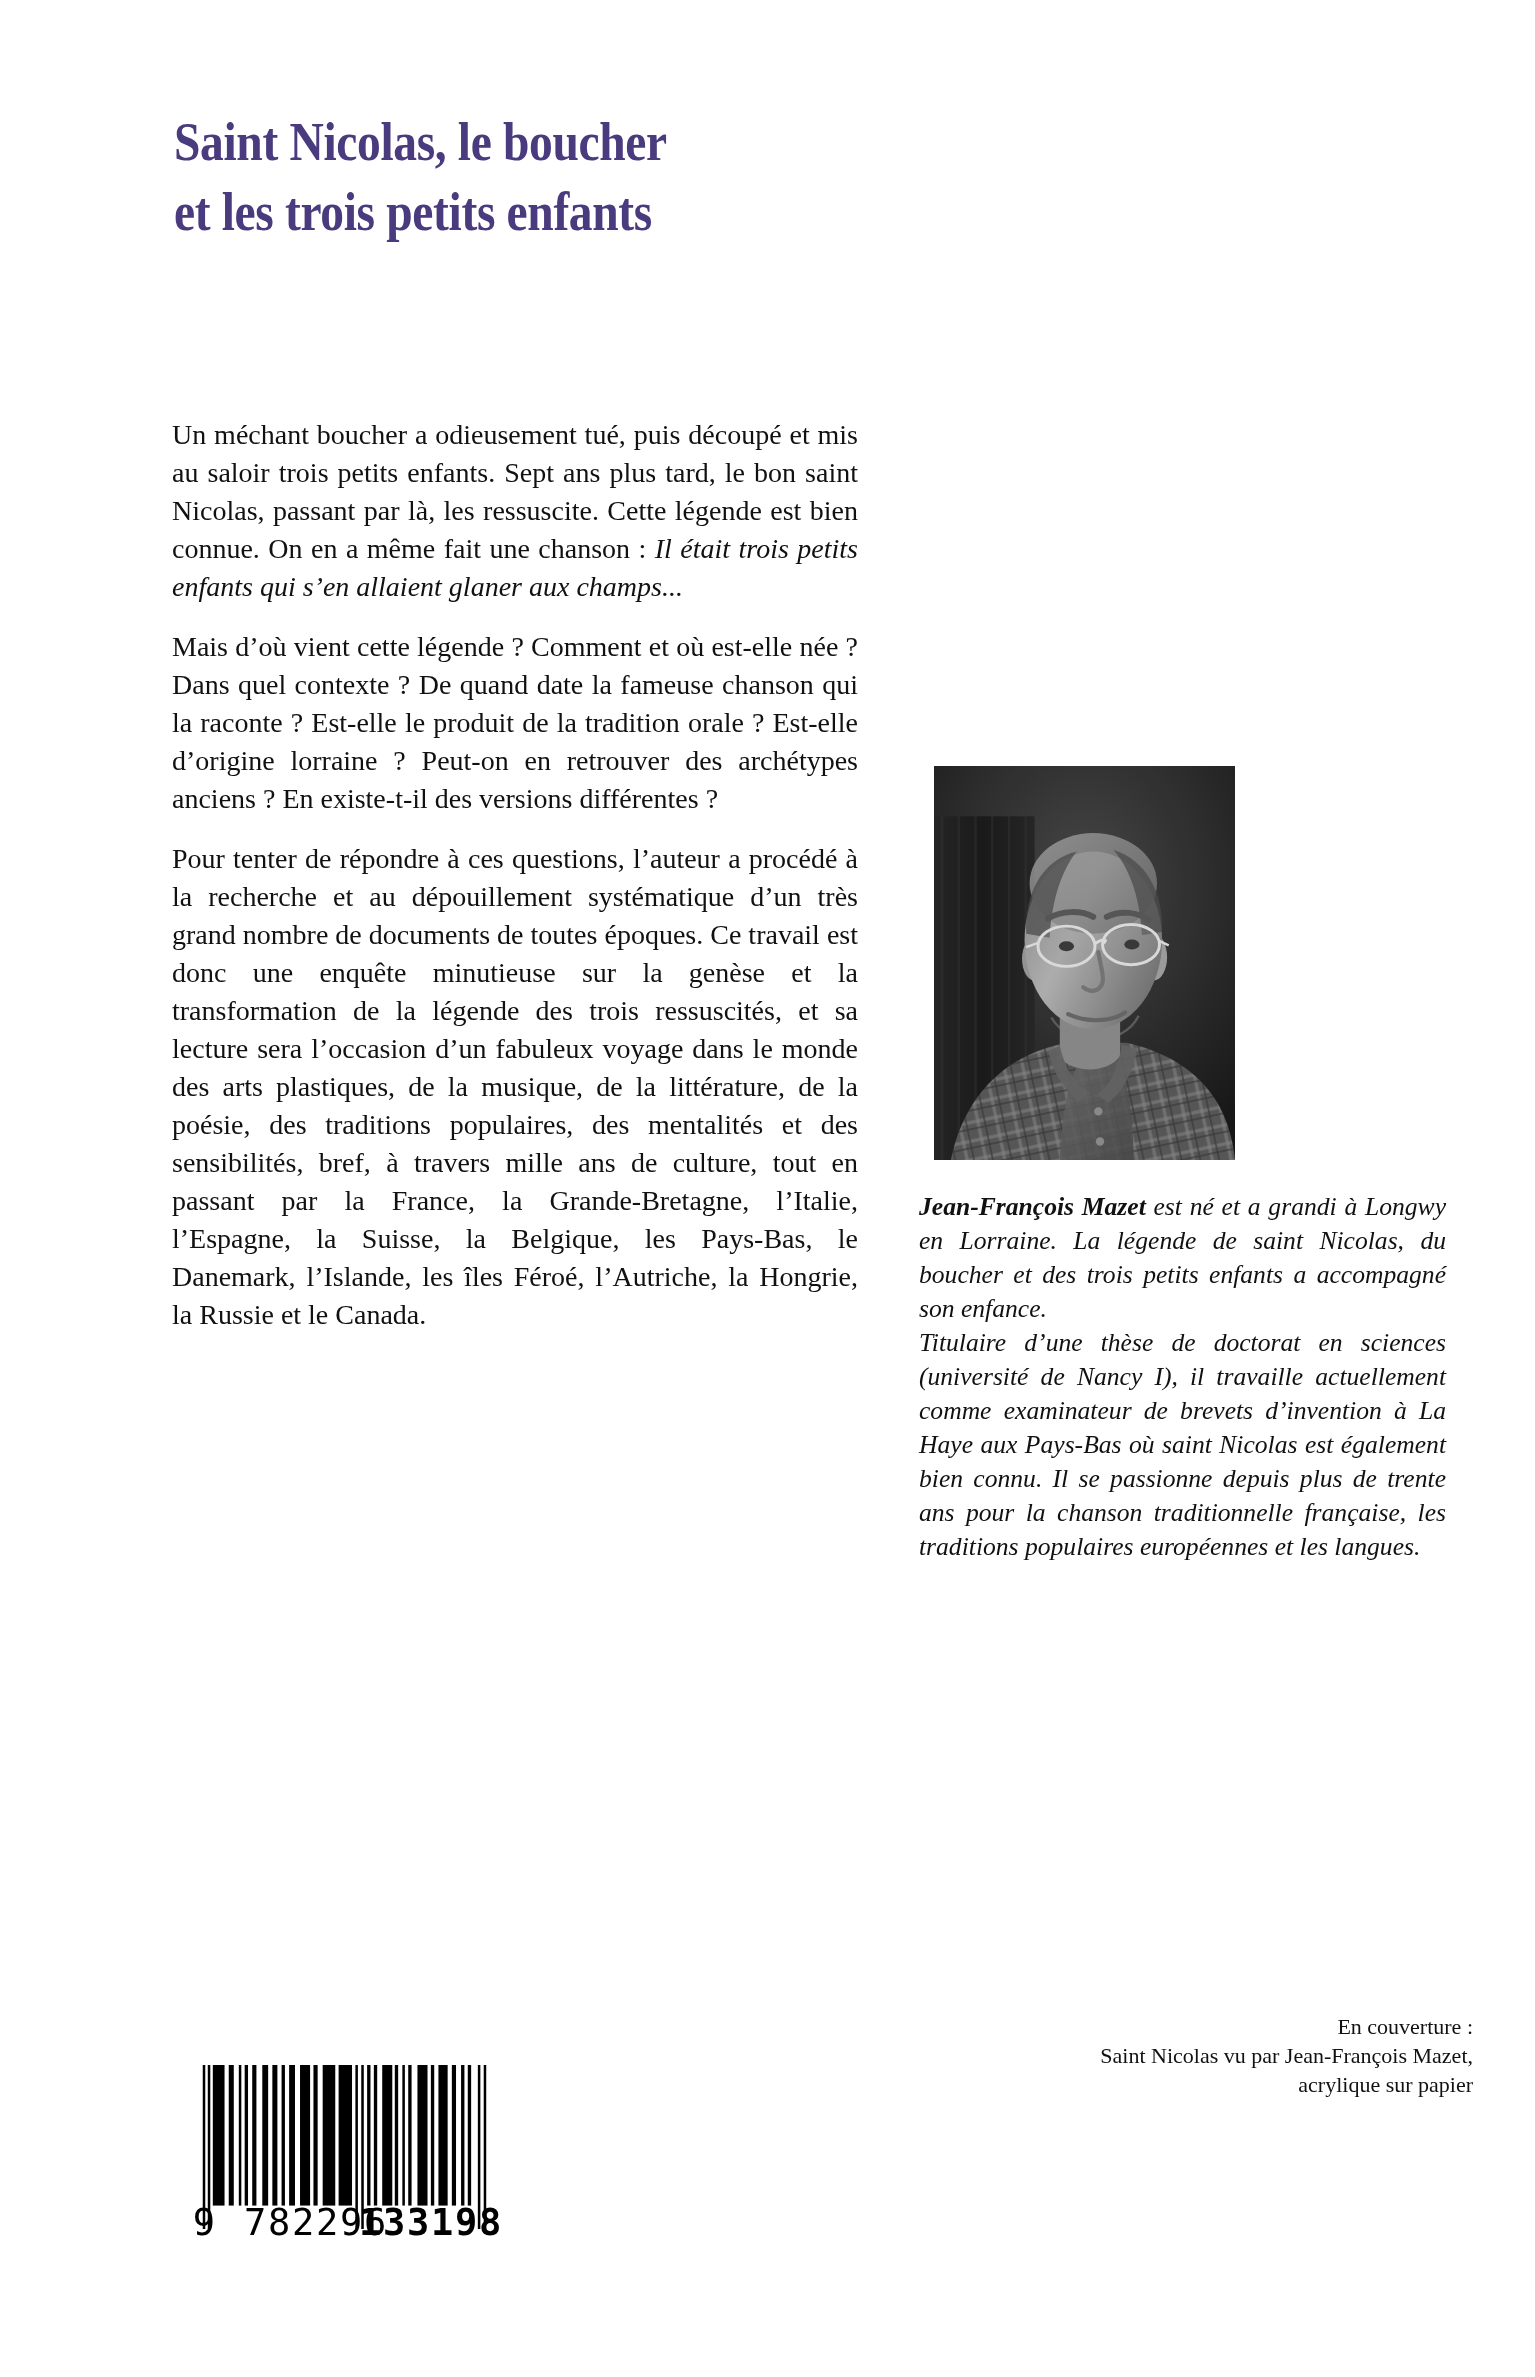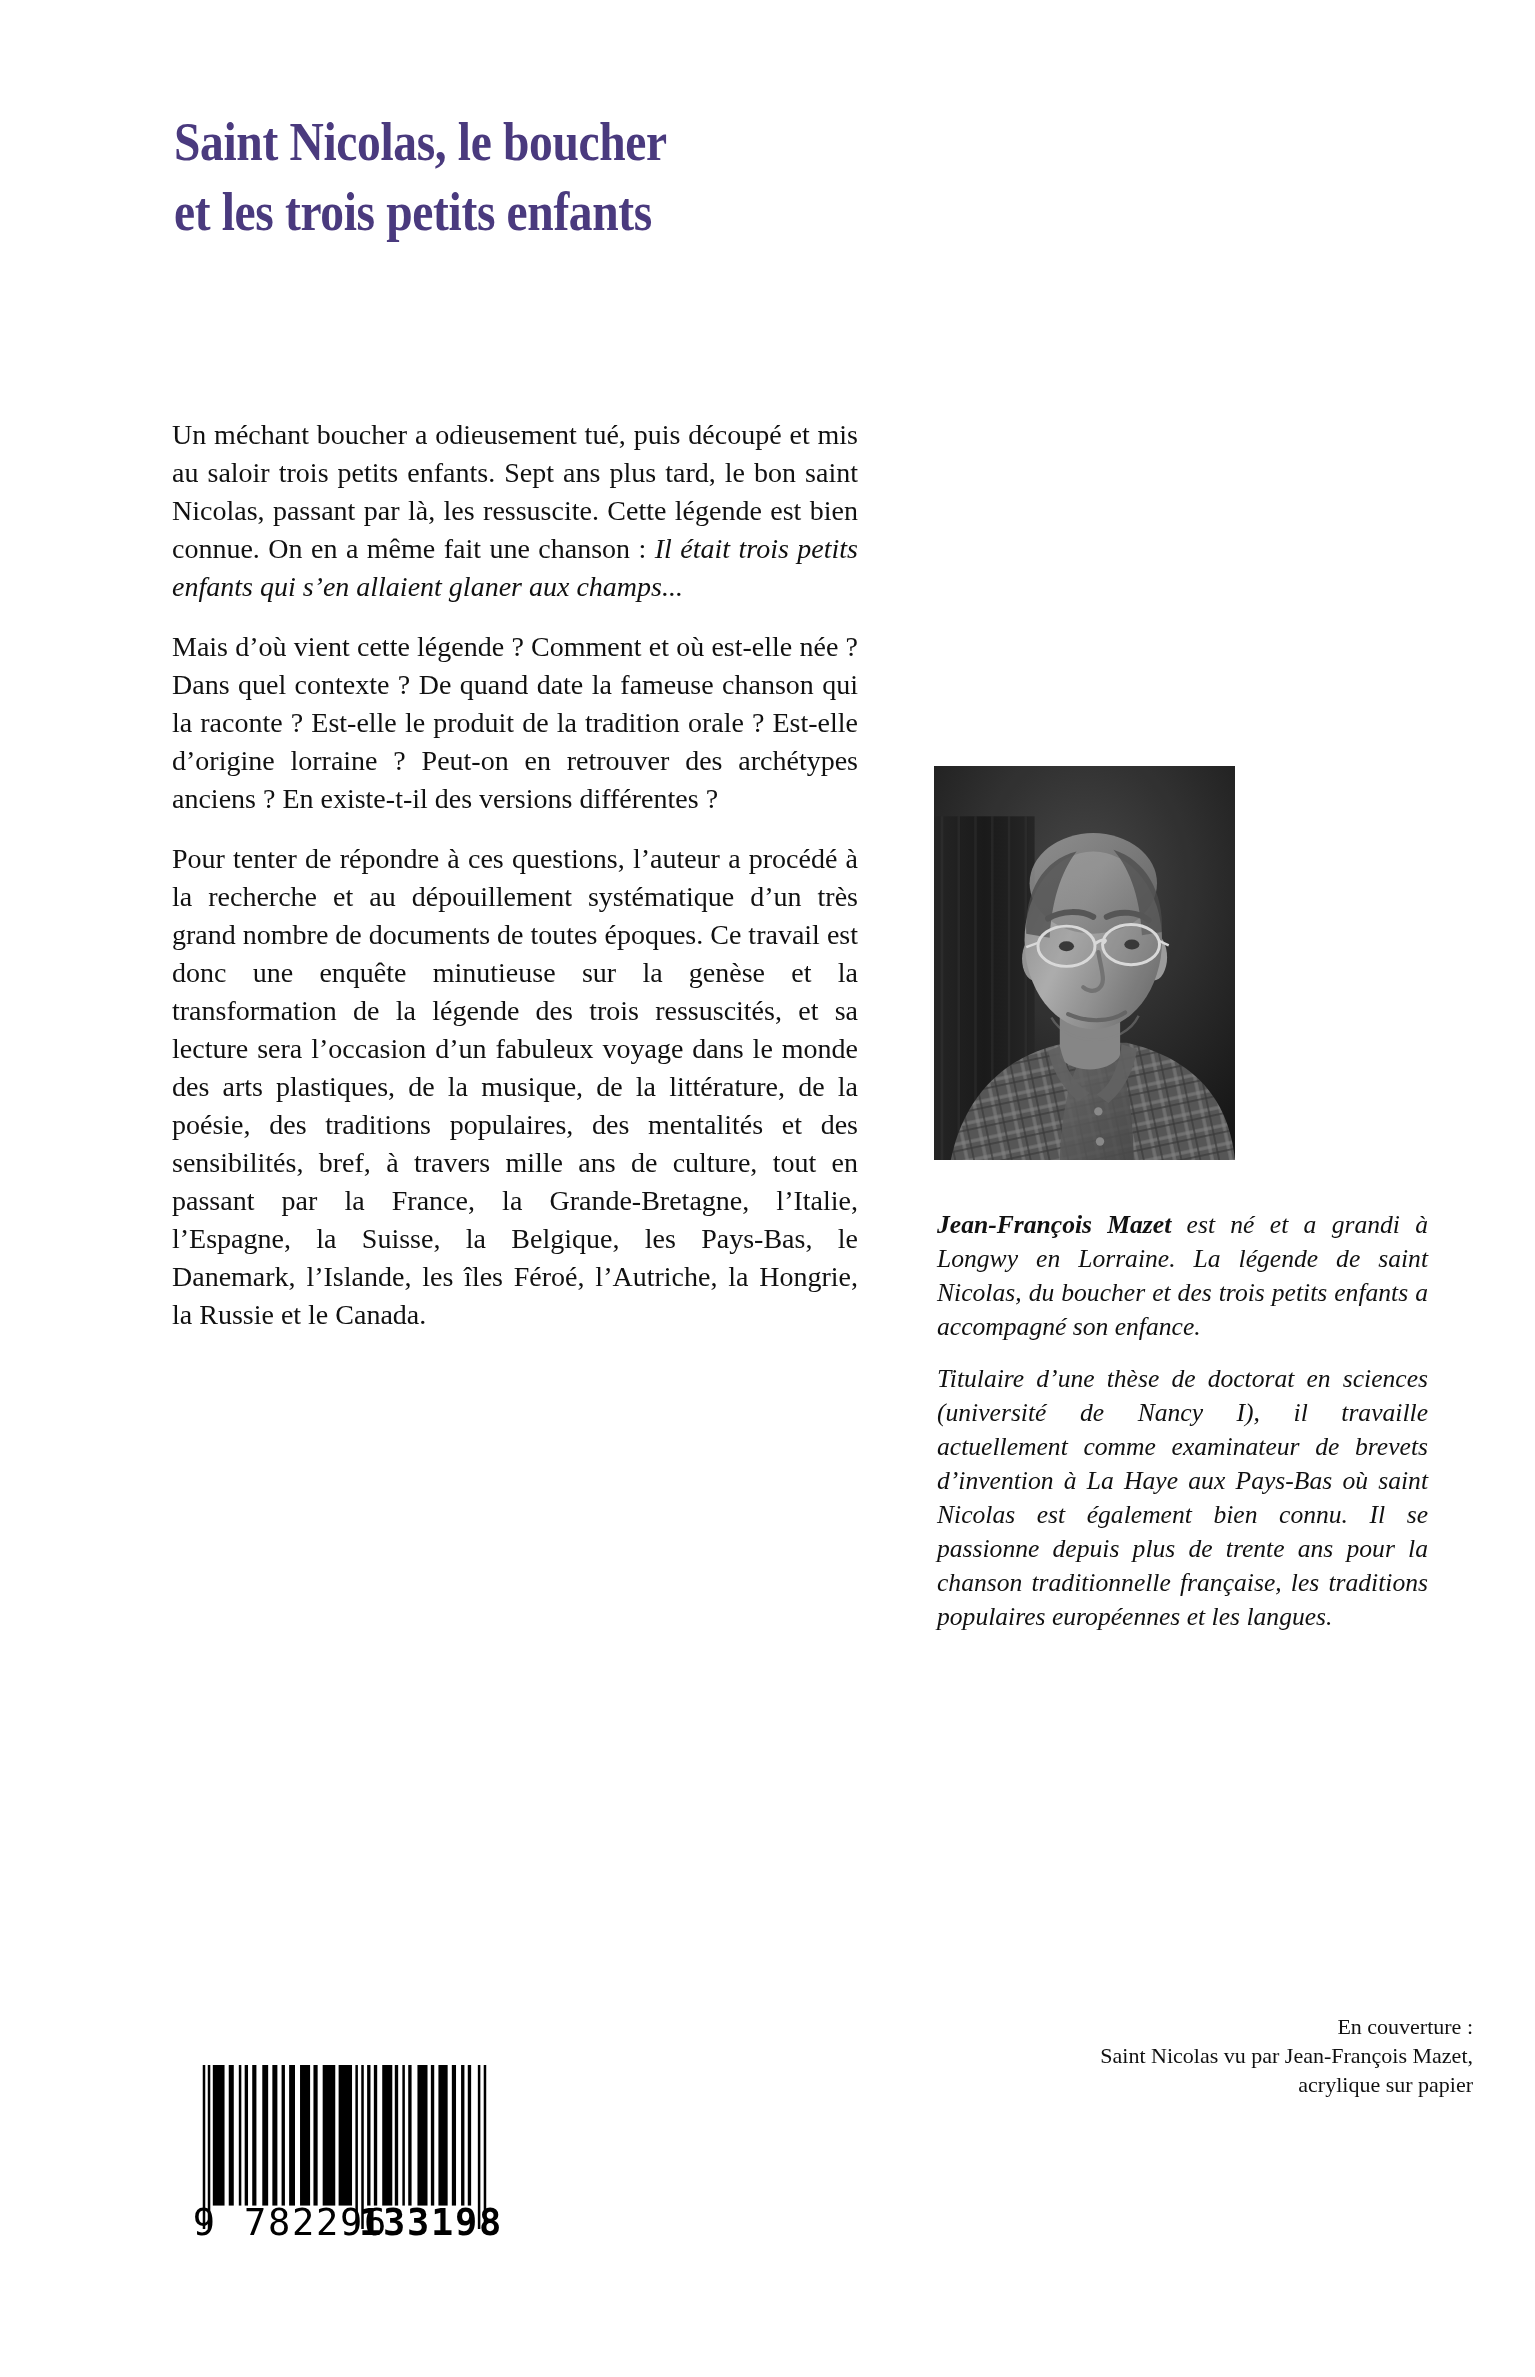--- a/index.html
+++ b/index.html
@@ -70,21 +70,21 @@
     position: absolute;
     left: 919px;
     top: 1190px;
     width: 527px;
     font-style: italic;
     font-size: 25.6px;
     line-height: 34px;
     text-align: justify;
     text-justify: inter-word;
   }
-  .author-bio p { margin: 18px; }
+  .author-bio p { margin: 0; }
   .author-bio .author-name {
     font-weight: bold;
     font-style: italic;
   }
 
   
   .cover-credit {
     position: absolute;
     left: 919px;
     top: 2012px;

